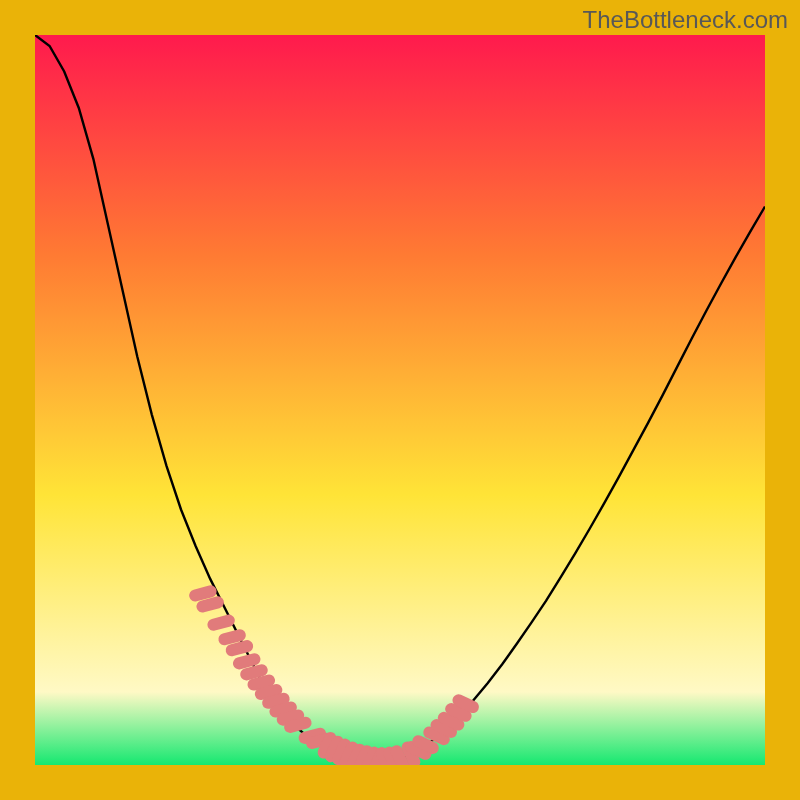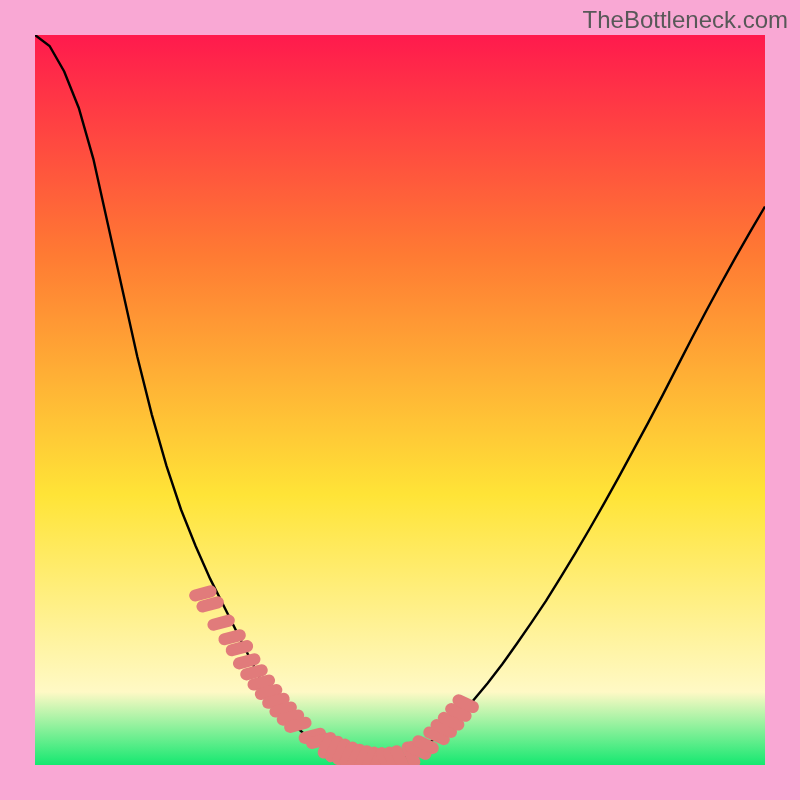--- a/index.html
+++ b/index.html
@@ -1,16 +1,16 @@
 <!DOCTYPE html>
 <html><head>
 <meta charset="utf-8">
 <style>
   html,body{margin:0;padding:0;width:800px;height:800px;overflow:hidden;font-family:Arial,Helvetica,sans-serif}
-  #stage{position:relative;width:800px;height:800px;background:#f9a8d4}
+  #stage{position:relative;width:800px;height:800px;background:#eab308}
   #wm{position:absolute;top:6px;right:12px;color:#585858;font-size:24px;font-weight:400;letter-spacing:0}
   #plot{position:absolute;left:35px;top:35px;width:730px;height:730px}
   #grad{position:absolute;left:0;top:0;width:100%;height:100%}
   svg{position:absolute;left:0;top:0}
 </style>
 </head>
 <body>
 
 <div id="stage">
   <div id="wm">TheBottleneck.com</div>

